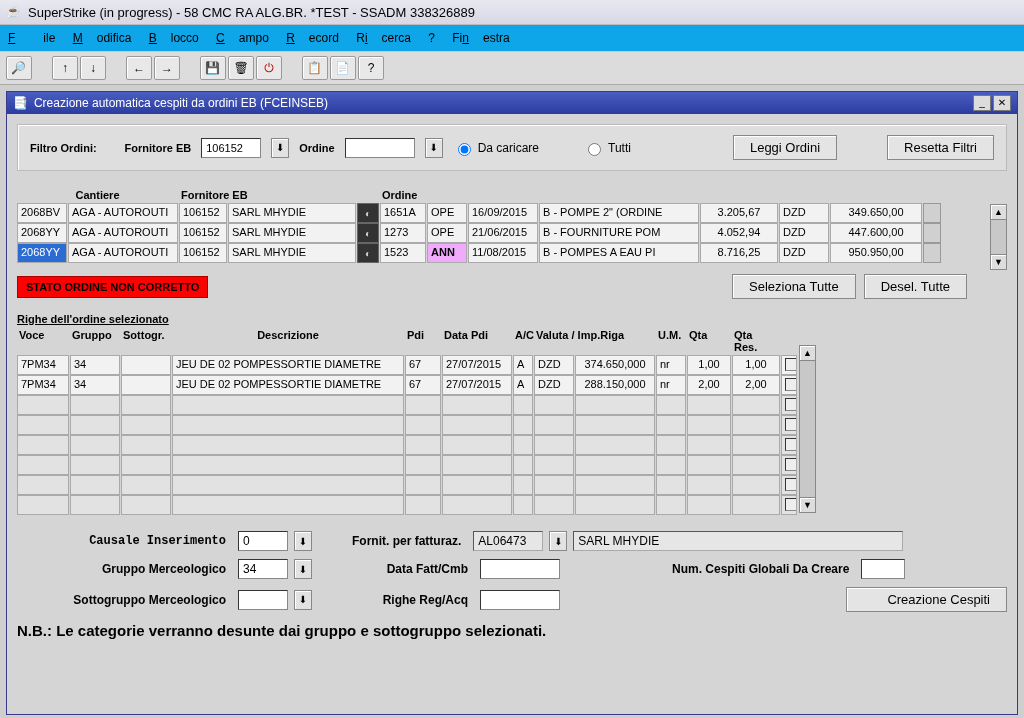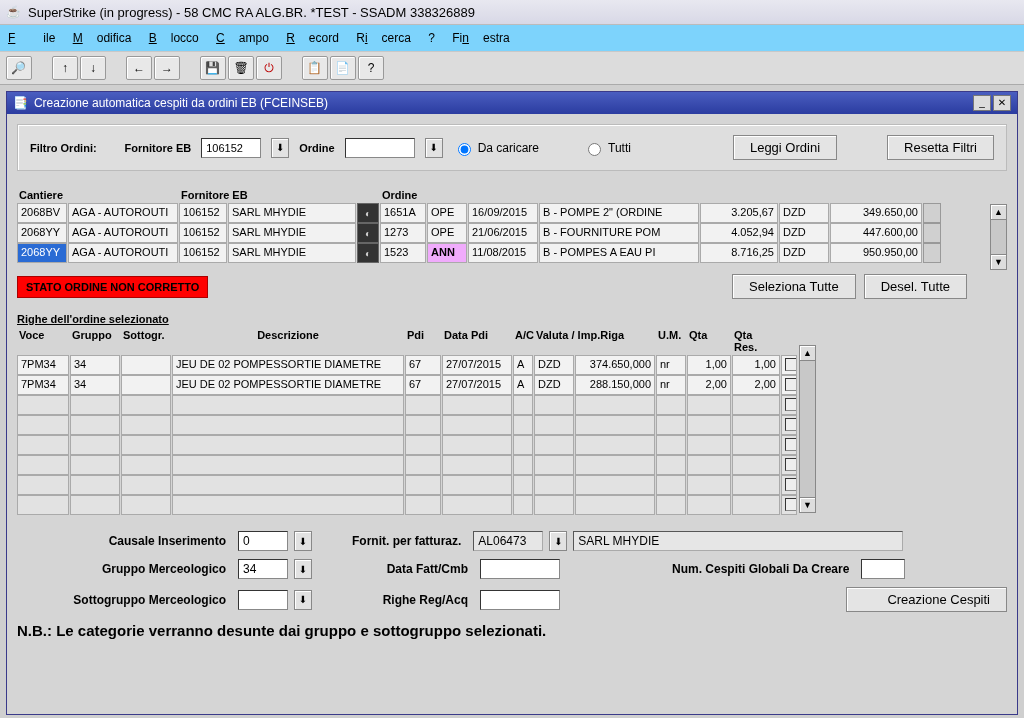--- a/index.html
+++ b/index.html
@@ -25,21 +25,21 @@
   .java-icon {
     width: 16px; height: 16px;
     display: inline-flex; align-items:center; justify-content:center;
     font-size: 12px;
     color: #c0392b;
   }
   .menubar {
     padding: 6px 8px;
     border-bottom: 1px solid #c8c8c8;
     font-size: 12px;
-    background: #7dd3fc;
+    background: #0ea5e9;
   }
   .menubar span { margin-right: 14px; cursor: default; }
   .menubar .ul { text-decoration: underline; }
   .toolbar {
     display: flex;
     align-items: center;
     gap: 6px;
     padding: 4px 6px;
     background: #dcdcdc;
     border-bottom: 1px solid #aaa;
@@ -141,21 +141,21 @@
   .cell, .cell-in {
     background: #f2f2f2;
     border: 1px solid #aaa;
     padding: 2px 3px;
     height: 20px;
     overflow: hidden;
     white-space: nowrap;
   }
   .sel-blue { background:#2a6bd4; color:#fff; }
   .ann-red { background:#f0abfc; color:#000; font-weight:bold; }
-  .num { text-align:right; }
+  .num { text-align:center; }
   .icon-cell {
     background:#333;
     border:1px solid #666;
     display:flex;align-items:center;justify-content:center;
     color:#ccc; font-size:10px;
     height:20px;
   }
   .scroll-col {
     display:flex; flex-direction:column;
     height:65px;
@@ -283,21 +283,21 @@
           </label>
         <span style="flex:1;"></span>
         <button class="btn">Leggi Ordini</button>
         <span style="width:30px;"></span>
         <button class="btn">Resetta Filtri</button>
       </div>
 
       <div style="display:flex; gap:2px;">
         <div style="flex:1;">
           <div class="grid1">
-            <div class="hcell" style="grid-column:1 / 3;">Cantiere</div>
+            <div class="hcell" style="grid-column:1 / 3;text-align:center;">Cantiere</div>
             <div class="hcell" style="grid-column:3 / 5;">Fornitore EB</div>
             <div class="hcell"></div>
             <div class="hcell" style="grid-column:6 / 7;">Ordine</div>
             <div class="hcell"></div>
             <div class="hcell"></div>
             <div class="hcell"></div>
             <div class="hcell"></div>
             <div class="hcell"></div>
             <div class="hcell"></div>
             <div class="hcell"></div>
@@ -509,21 +509,21 @@
         <div class="grid2-scroll" style="height:168px; margin-top:16px;">
           <div class="scroll-btn">▲</div>
           <div class="scroll-track"></div>
           <div class="scroll-btn">▼</div>
         </div>
       </div>
 
       <div style="margin-top:16px; font-size:12px;">
 
         <div style="display:flex; align-items:center; gap:6px; margin-bottom:8px;">
-          <div class="form-lbl" style="width:215px;">Causale Inserimento</div>
+          <div class="form-lbl" style="width:215px;font-family:Liberation Mono, monospace;">Causale Inserimento</div>
           <input class="txt-in" style="width: 50px;" value="0">
           <span class="drop-btn">⬇</span>
           <div style="width:28px;"></div>
           <div class="form-lbl">Fornit. per fatturaz.</div>
           <div class="data-display" style="width:70px;">AL06473</div>
           <span class="drop-btn">⬇</span>
           <div class="data-display" style="width:330px;">SARL MHYDIE</div>
         </div>
 
         <div style="display:flex; align-items:center; gap:6px; margin-bottom:8px;">

